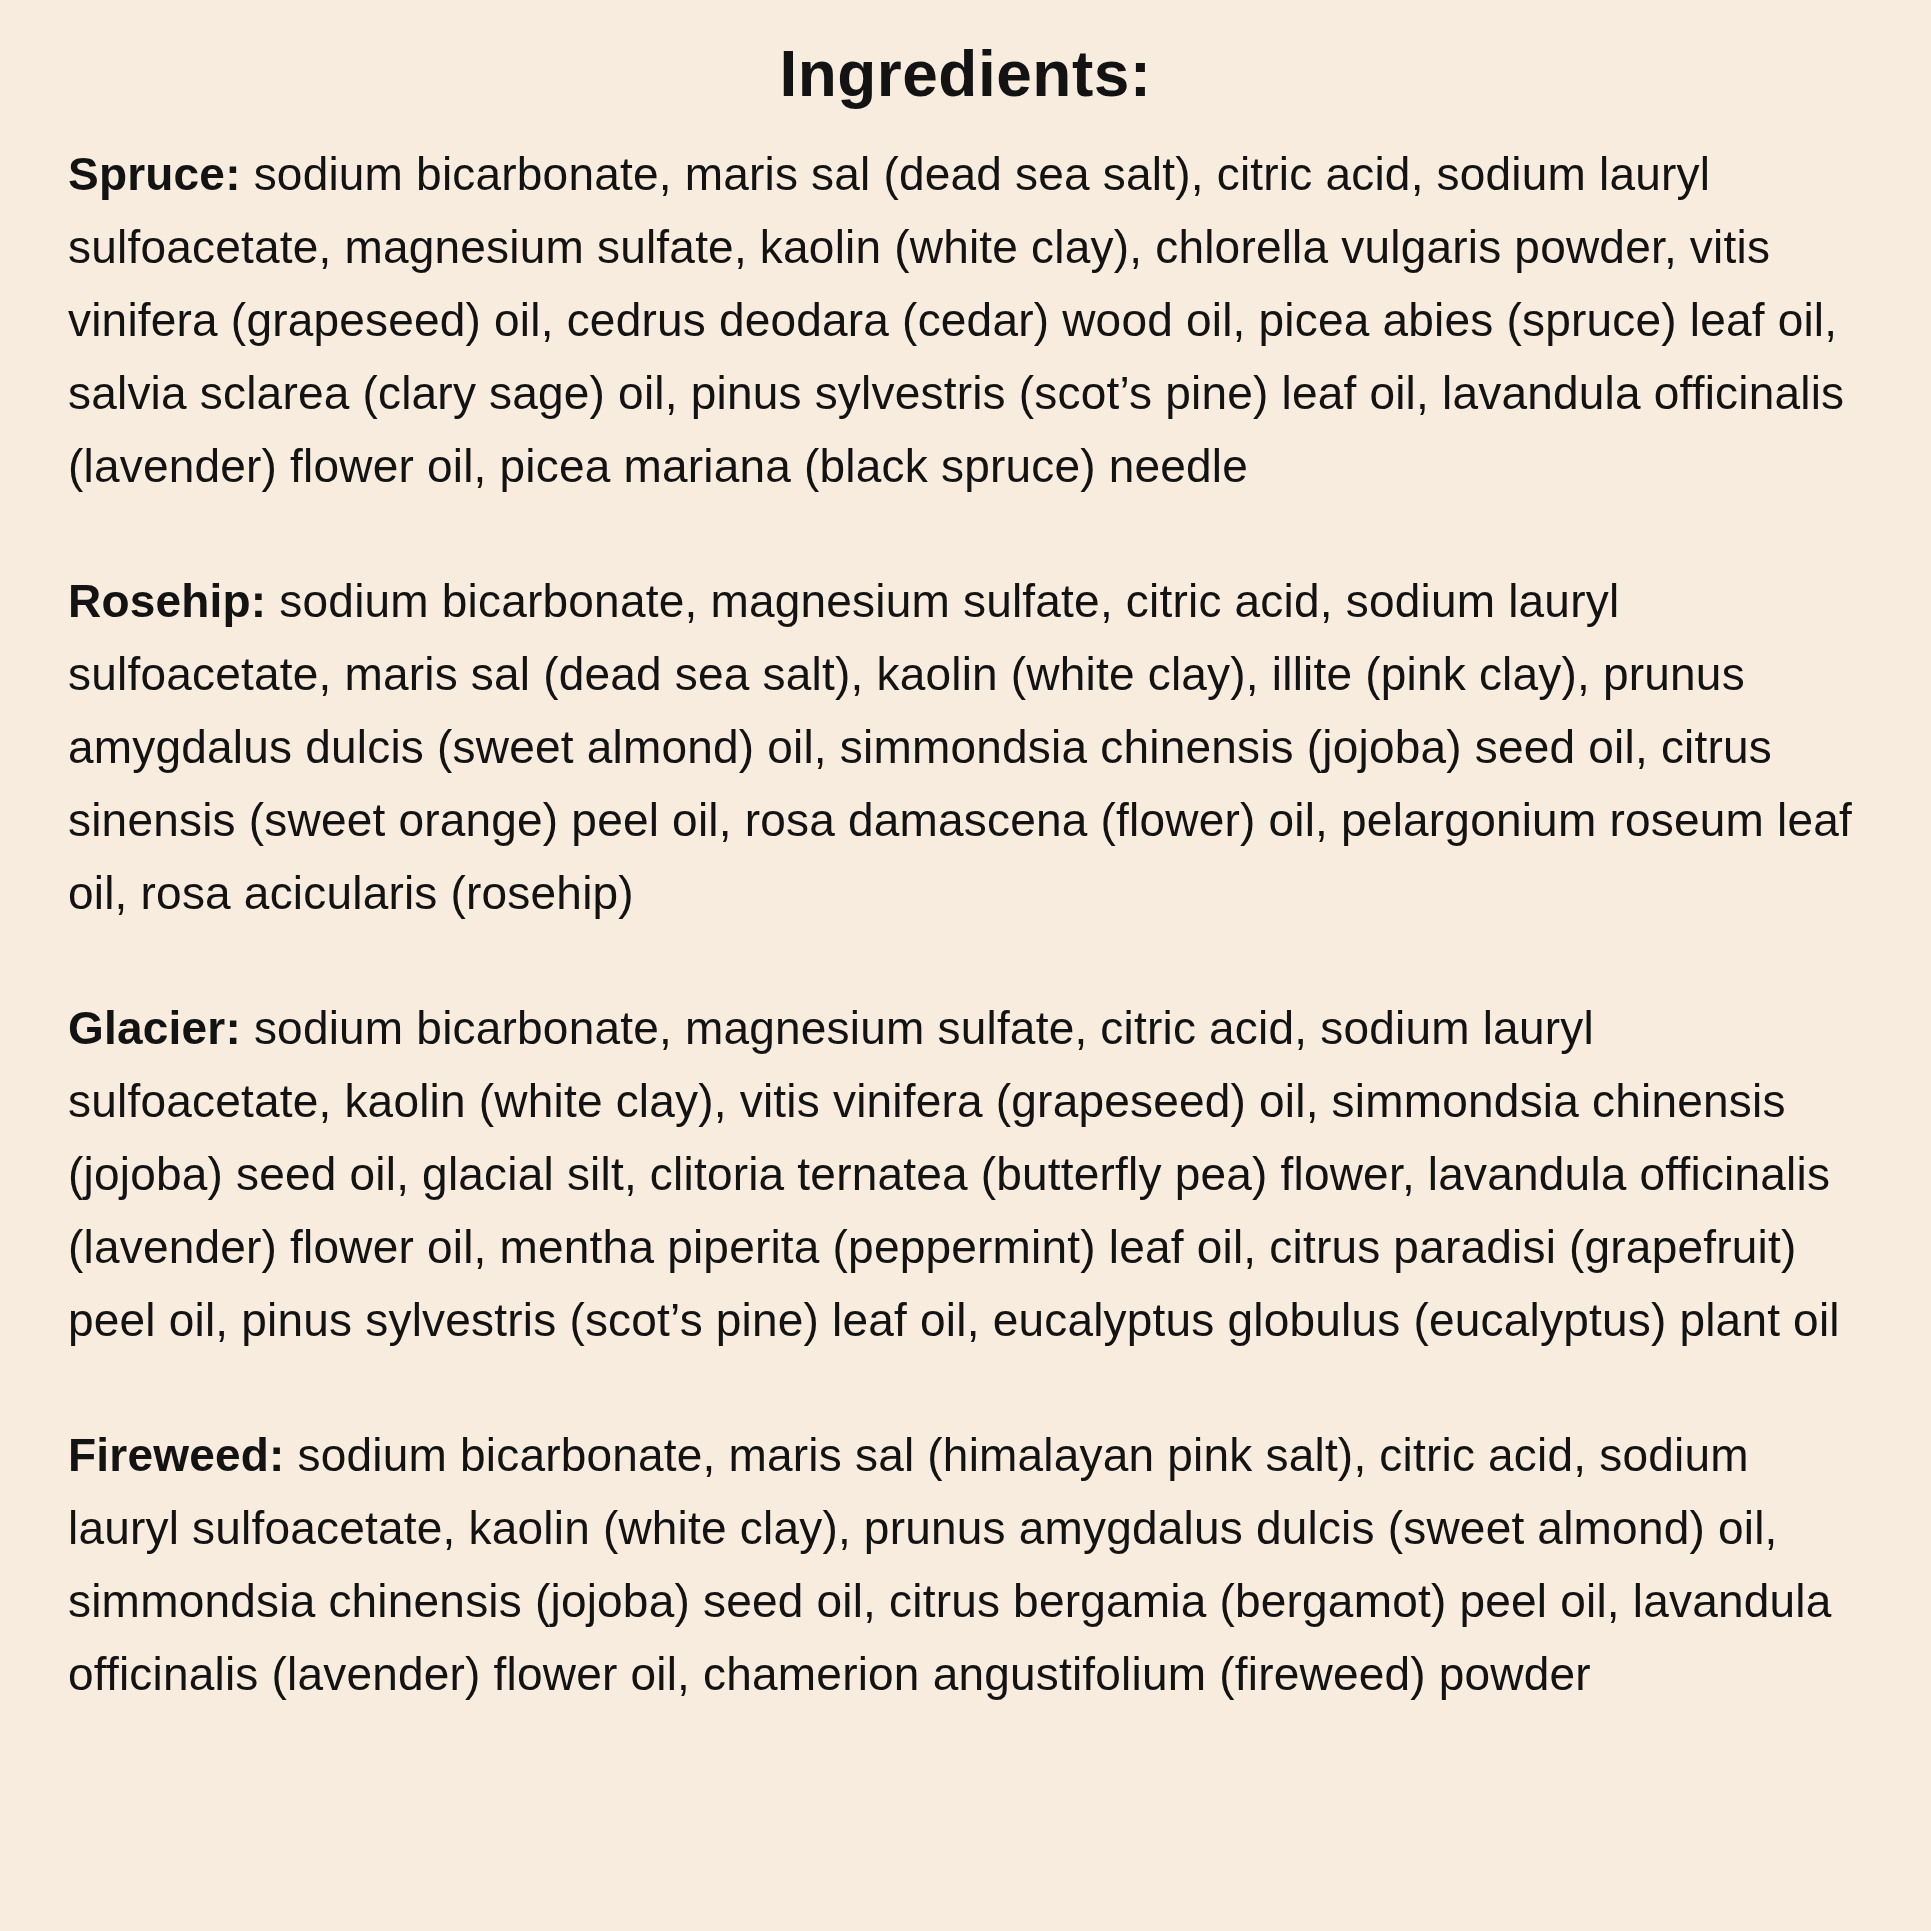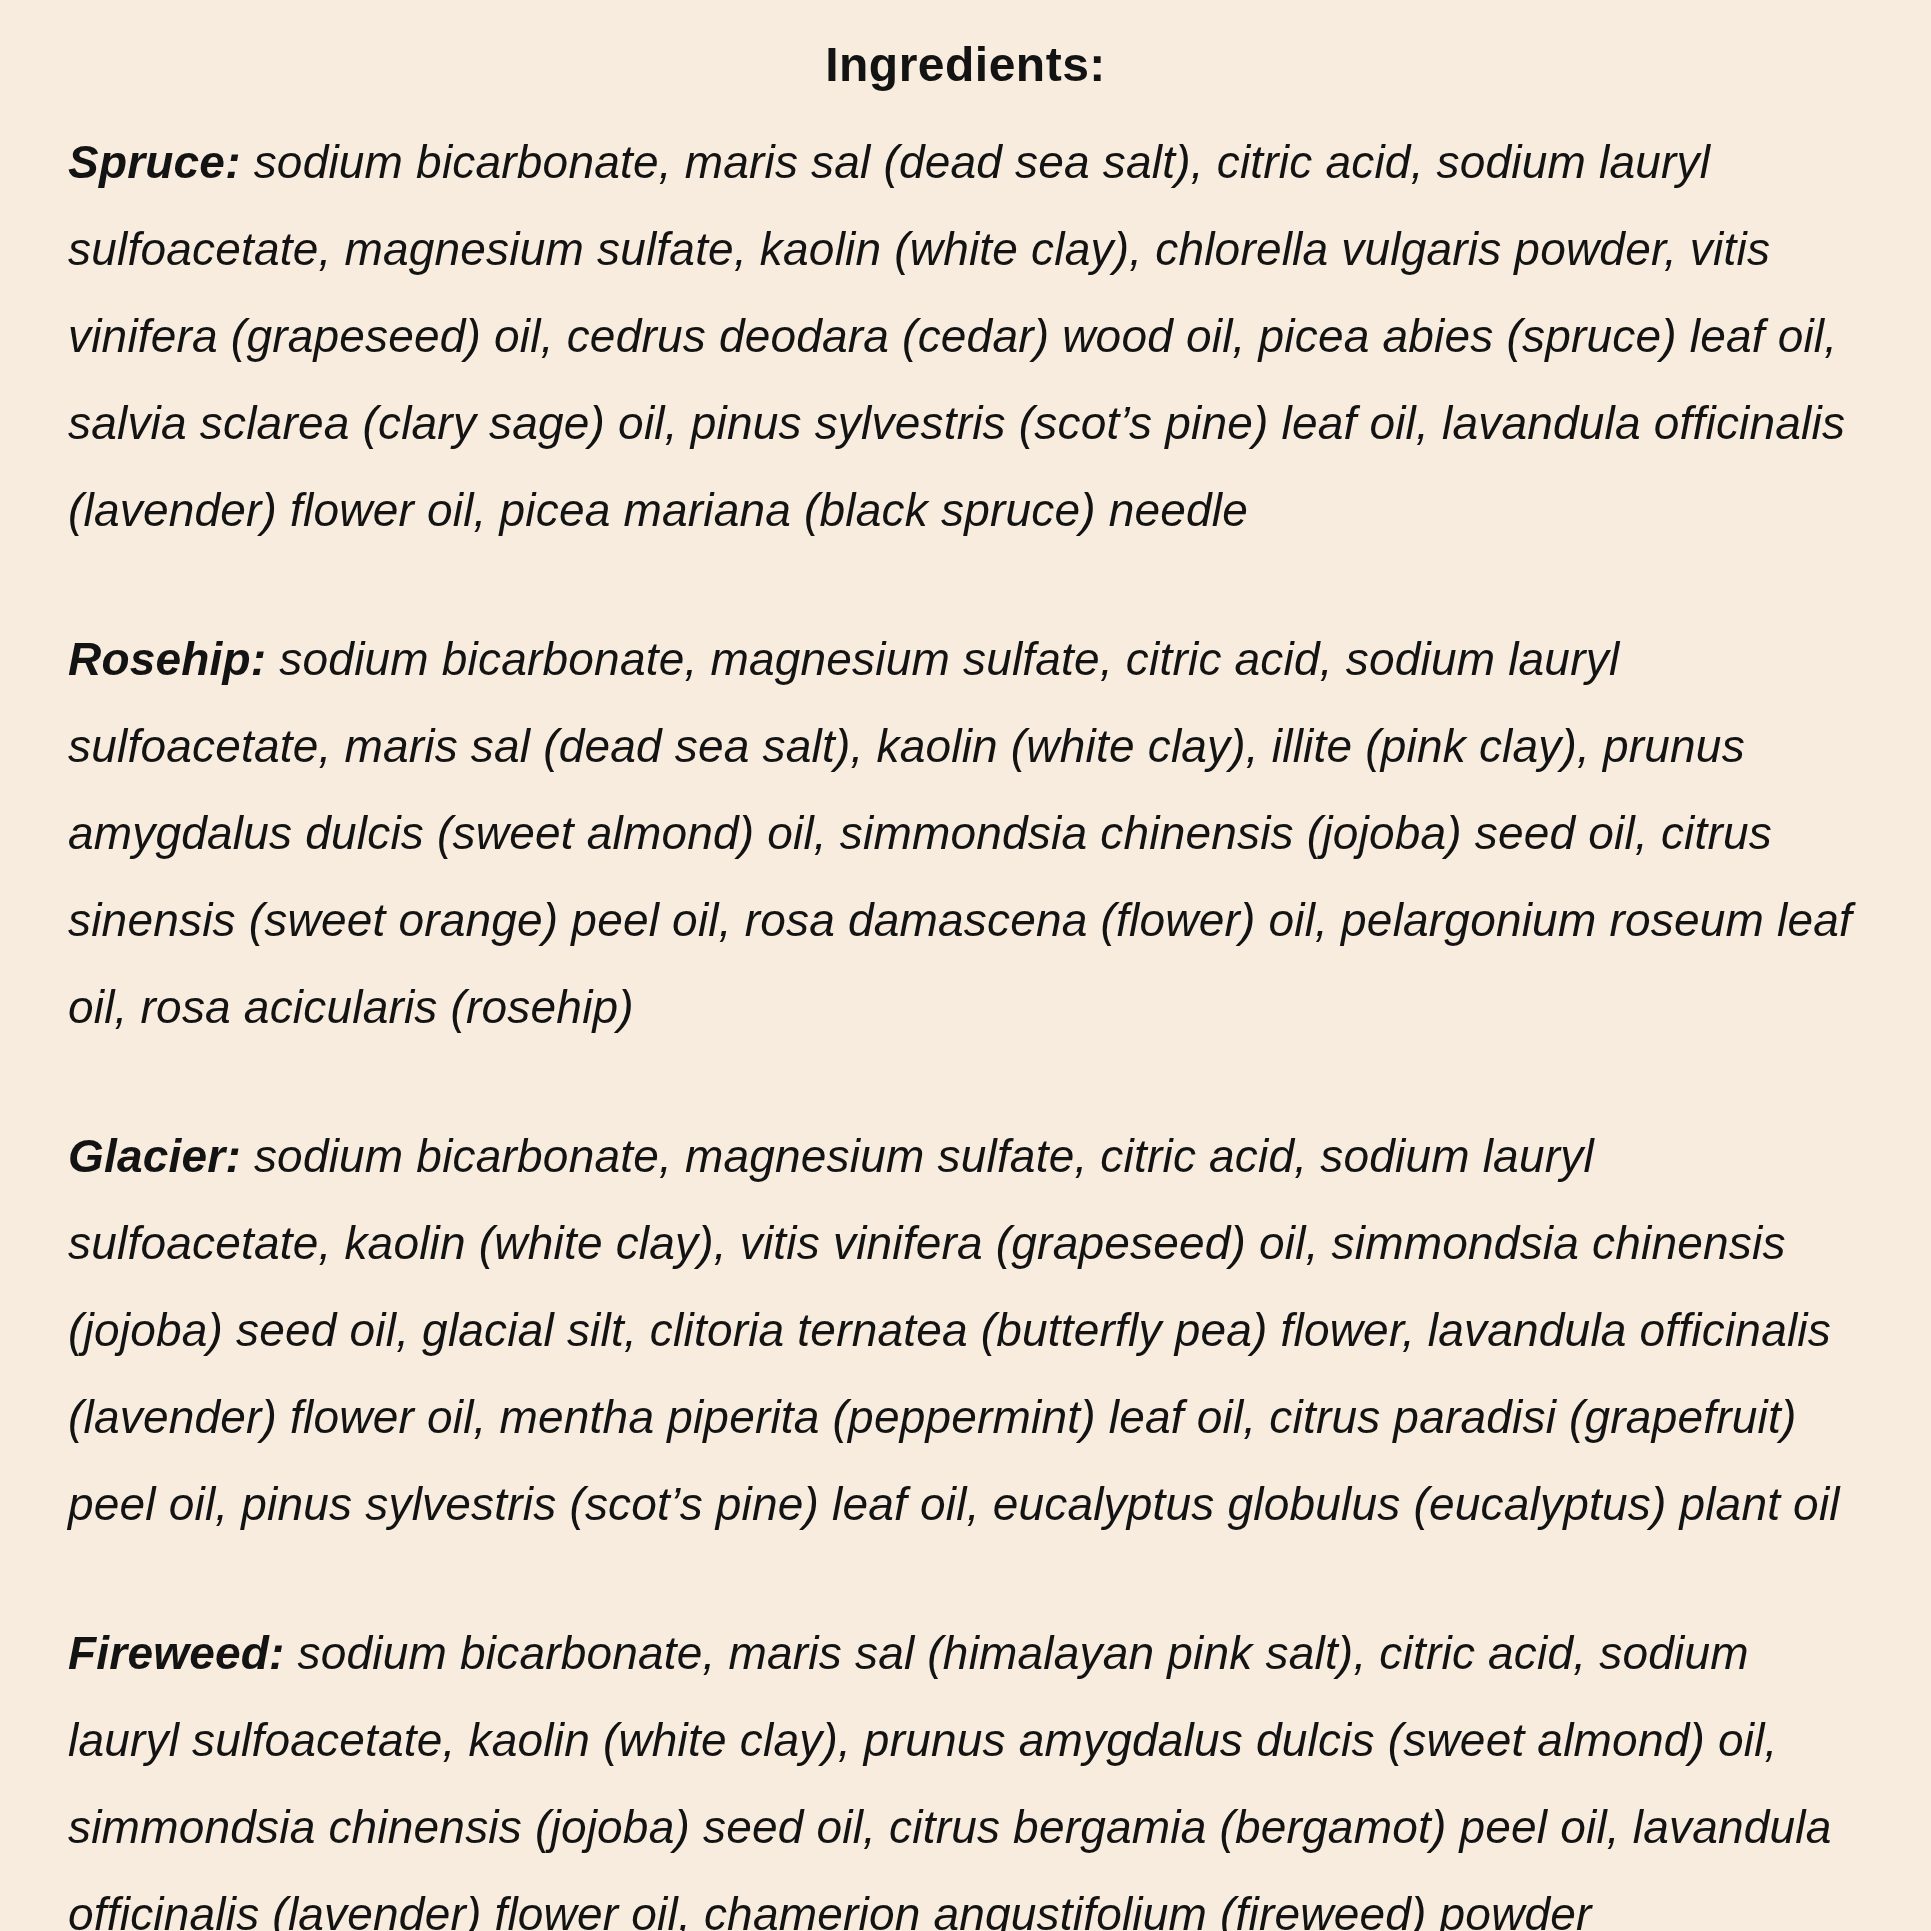--- a/index.html
+++ b/index.html
@@ -11,31 +11,30 @@
     height: 1931px;
     box-sizing: border-box;
     background: #f7ecde;
     color: #131313;
     font-family: "Liberation Sans", sans-serif;
     padding: 37px 68px 0 68px;
     overflow: hidden;
   }
   .page-title {
     text-align: center;
-    font-size: 48px;
+    font-size: 64px;
     font-weight: 700;
     letter-spacing: 0.5px;
     margin: 0 0 27px 0;
   }
   .ingredient-section {
     font-size: 46px;
-    line-height: 87px;
+    line-height: 73px;
     margin: 0 0 62px 0;
     letter-spacing: 0.2px;
-    font-style: italic;
   }
   .section-label {
     font-weight: 700;
   }
 </style>
 </head>
 <body style="background: rgb(247, 236, 222); color: rgb(19, 19, 19);">
 
 <h1 class="page-title">Ingredients:</h1>
 

